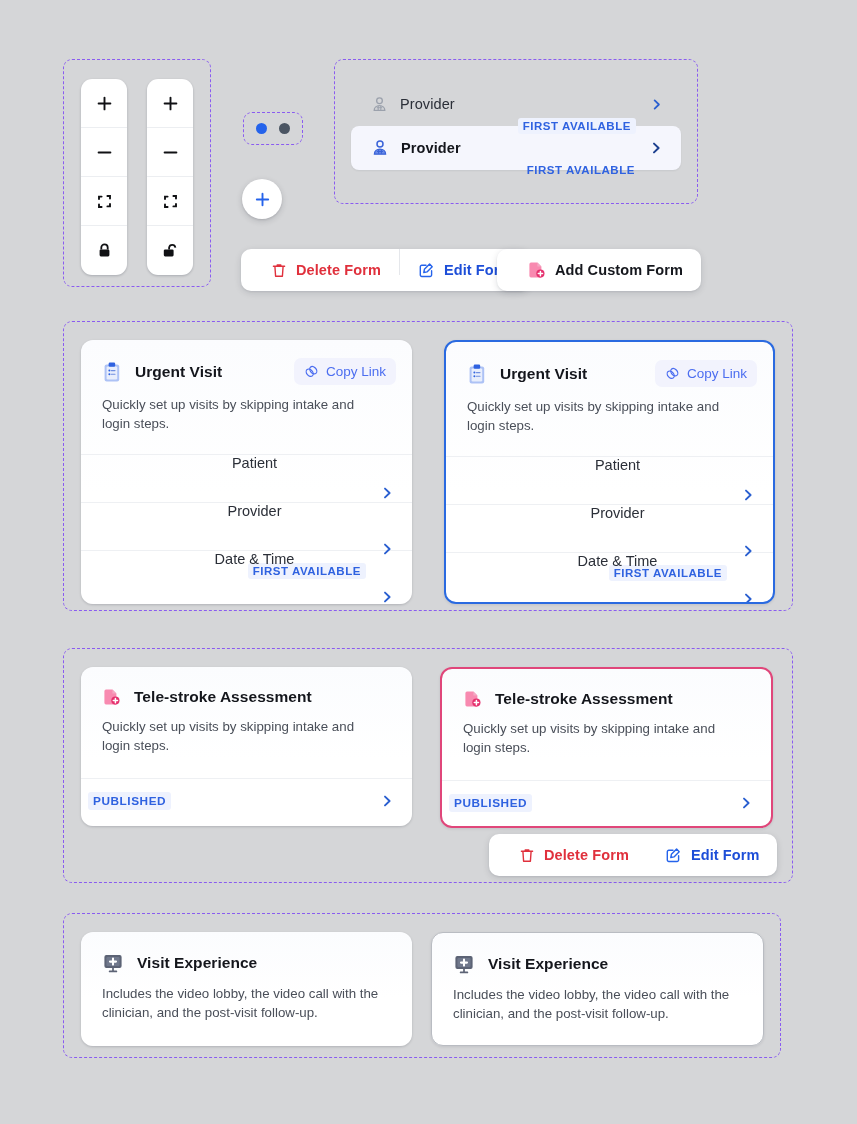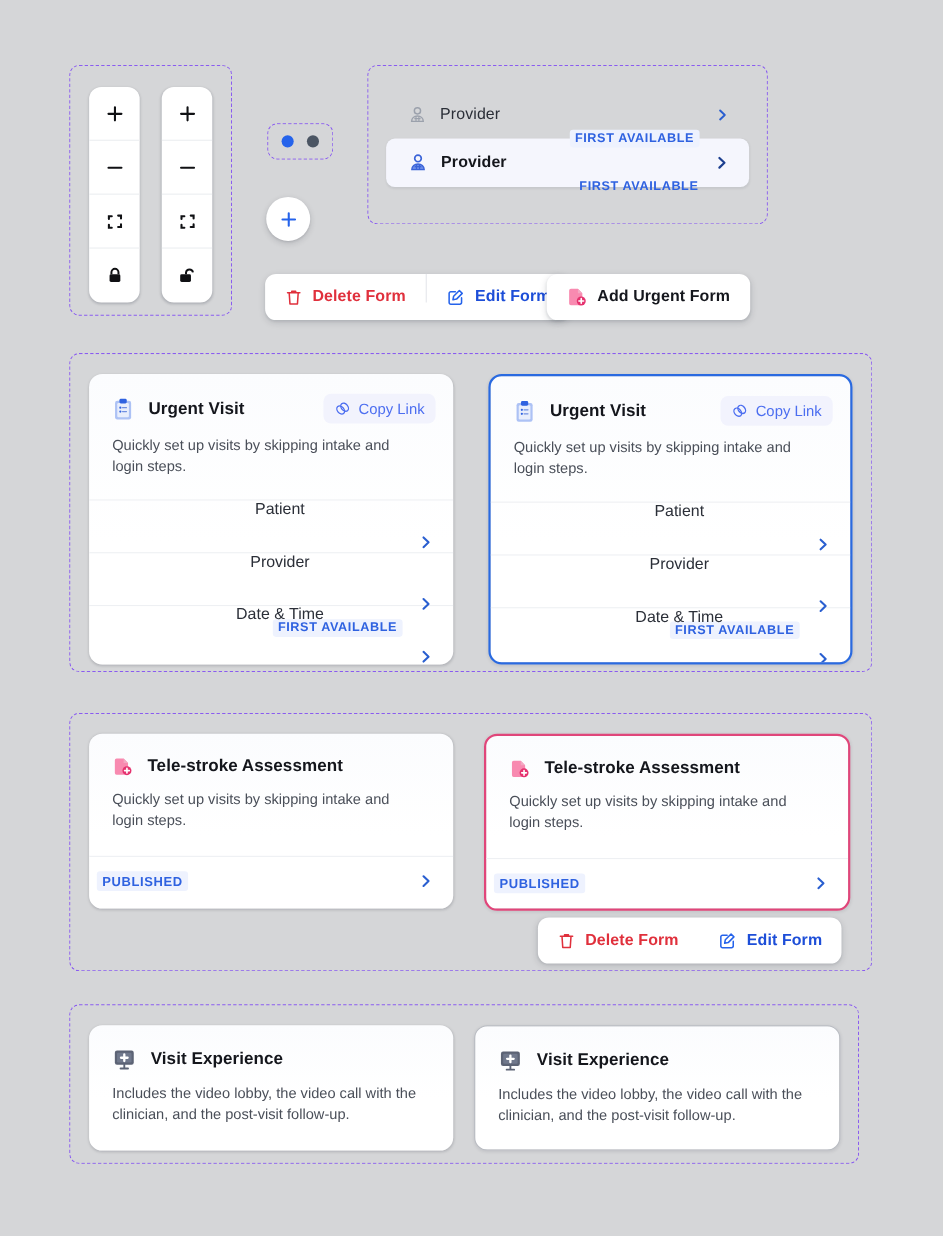--- a/index.html
+++ b/index.html
@@ -79,21 +79,21 @@
     color: #2f62e0; background: #eef2fe;
     padding: 2px 5px; border-radius: 3px; margin-top: 44px;
   }
   .prov-row.active .badge-blue { background: transparent; padding: 2px 0; }
 
   
   .toolbar {
     position: absolute;
     background: #fff; border-radius: 10px;
     box-shadow: 0 2px 7px rgba(16,24,40,.13), 0 1px 2px rgba(16,24,40,.07);
-    display: flex; align-items: flex-start;
+    display: flex; align-items: flex-start; padding-left: 12px;
   }
   .tb-item {
     display: flex; align-items: center; gap: 9px;
     padding: 0 18px; height: 42px;
     font-size: 14.5px; font-weight: 700; letter-spacing: .1px;
     cursor: pointer; white-space: nowrap;
   }
   .tb-item.red { color: #e0303c; }
   .tb-item.blue { color: #1d4ed8; }
   .tb-item.dark { color: #15171d; }
@@ -277,21 +277,21 @@
   </div>
 
   <div class="toolbar" style="left:497px; top:249px;">
     <div class="tb-item dark">
       <svg width="19" height="20" viewBox="0 0 19 20">
         <path d="M4 2.6h6.4l4 4v9.2a1.6 1.6 0 01-1.6 1.6H4a1.6 1.6 0 01-1.6-1.6V4.2A1.6 1.6 0 014 2.6z" fill="#f88ab0"></path>
         <path d="M10.4 2.6l4 4h-4z" fill="#f3a9c3"></path>
         <circle cx="13.4" cy="13.6" r="4.1" fill="#e5316e"></circle>
         <path d="M13.4 11.5v4.2M11.3 13.6h4.2" stroke="#fff" stroke-width="1.5" stroke-linecap="round"></path>
       </svg>
-      <span>Add Urgent Form</span>
+      <span>Add Custom Form</span>
     </div>
   </div>
 
   <div class="frame" style="left:63px; top:321px; width:730px; height:290px;"></div>
 
   <div class="card" style="left:81px; top:340px; width:331px; height:264px;">
     <div class="card-head">
       <svg width="20" height="22" viewBox="0 0 20 22">
         <rect x="2.6" y="3.4" width="14.6" height="17" rx="2" fill="#adc2f5"></rect>
         <rect x="4.6" y="5.4" width="10.6" height="13" rx="1.2" fill="#e8eefc"></rect>

